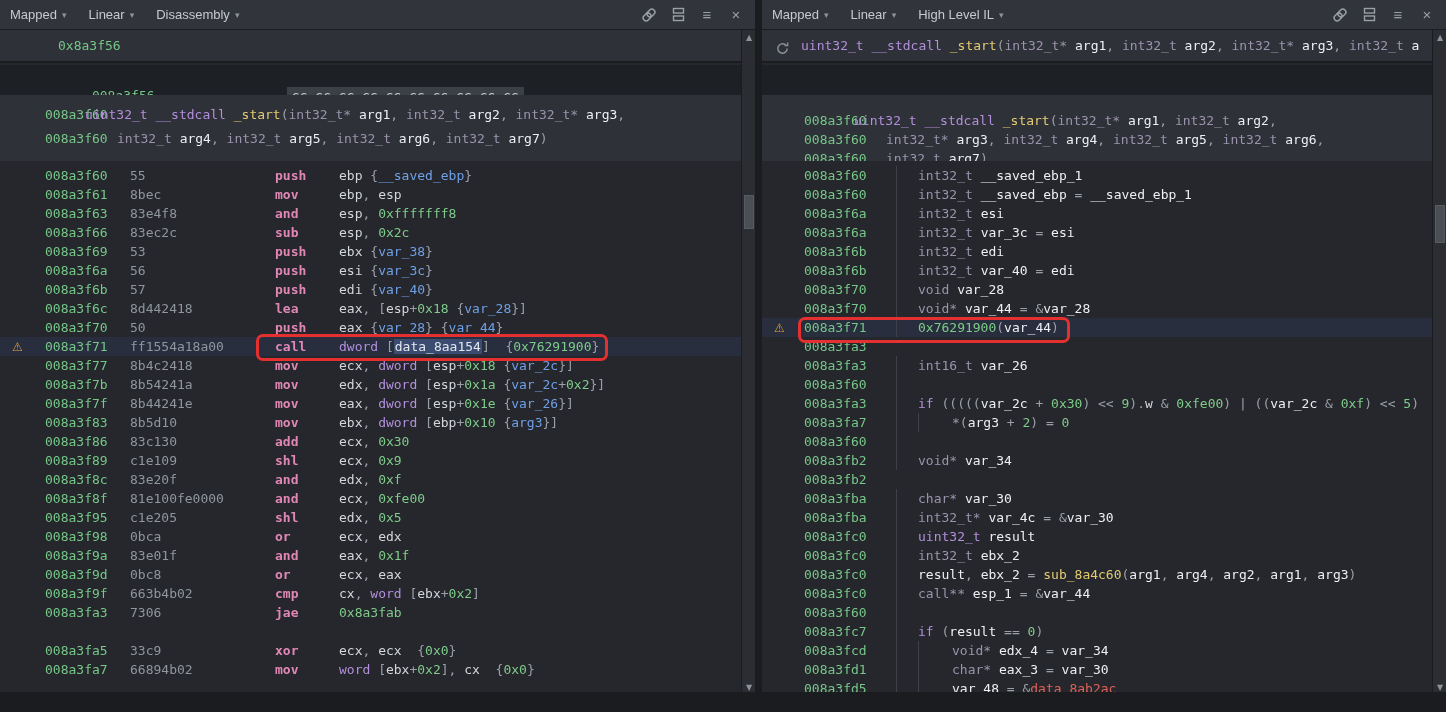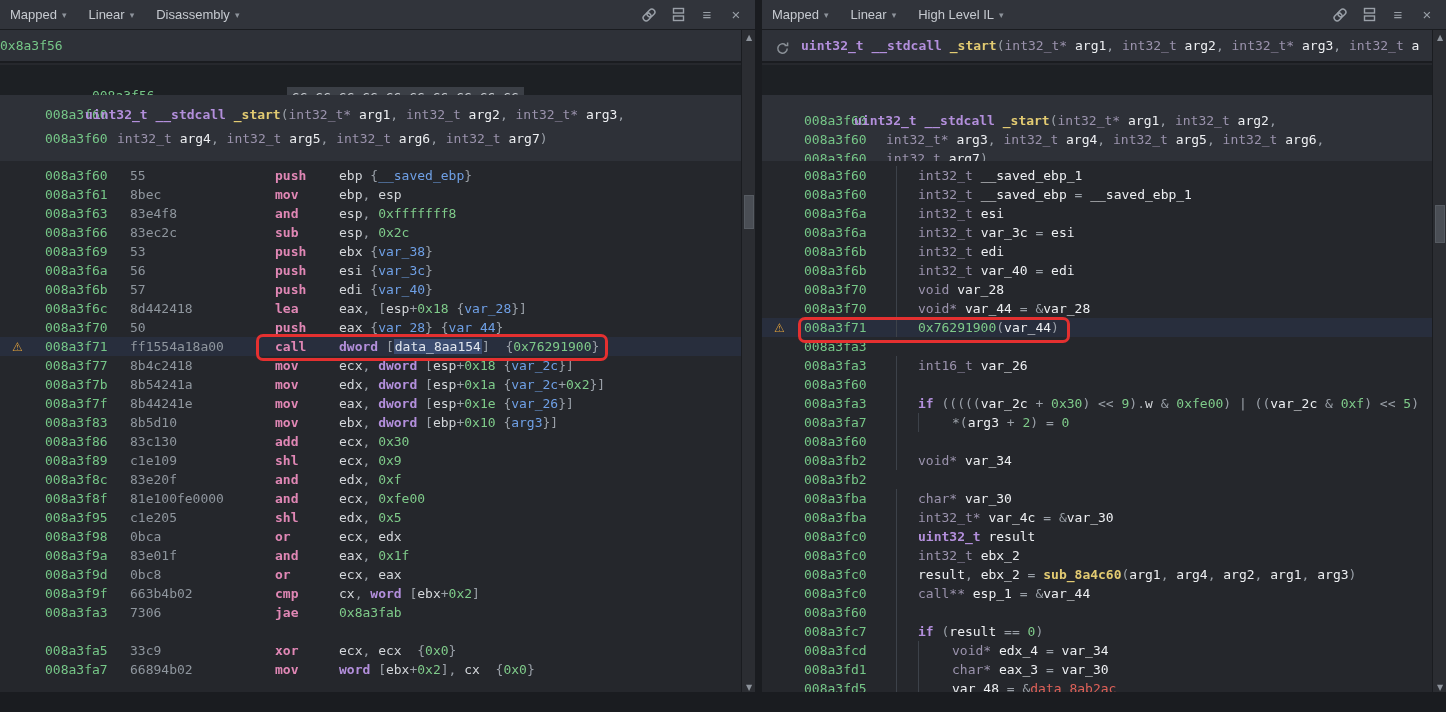--- a/index.html
+++ b/index.html
@@ -23,21 +23,21 @@
     display:flex;align-items:center;padding:0 10px;font-family:"Liberation Sans","DejaVu Sans",sans-serif;
     font-size:13px;color:var(--tbtext);border-bottom:1px solid var(--border-dark)}
   .dd{display:flex;align-items:center;margin-right:22px;cursor:default;white-space:nowrap}
   .caret{font-size:9px;color:#8d939b;margin-left:5px}
   .tb-icons{margin-left:auto;display:flex;align-items:center;gap:11px}
   .tbi{width:18px;height:18px;display:flex;align-items:center;justify-content:center;color:var(--tbicon);font-size:15px}
   .tbi svg{display:block}
   
   .sticky{position:absolute;top:30px;left:0;right:0;height:33px;background:var(--bg-block);
     border-bottom:2px solid var(--border-dark);line-height:31px;font-size:13px;white-space:pre;overflow:hidden}
-  #pane-left .sticky{}
+  #pane-left .sticky{padding-left:58px}
   #pane-right .sticky{padding-left:12px;display:flex;align-items:center}
   .sync{width:17px;height:17px;margin-right:10px;flex:none}
   .ccrow{position:absolute;top:65px;left:0;right:14px;height:30px;background:var(--bg-strip);
     font-size:13px;line-height:16px;padding-top:7px;white-space:pre;overflow:hidden}
   .ccrow .addr{padding-left:45px;color:var(--c-a)}
   .bsel{margin-left:132px;background:#3b3f46;color:#c9cdd2;padding:1px 5px}
   .ascii{margin-left:60px;color:#757c84}
   #pane-right .blankstrip{position:absolute;top:65px;left:0;right:14px;height:30px;background:var(--bg-strip)}
   .sig{position:absolute;top:95px;left:0;right:14px;height:66px;background:var(--bg-block);
     font-size:13px;white-space:pre;overflow:hidden}
@@ -60,22 +60,22 @@
   .addrc{flex:none;width:85px;color:var(--c-a)}
   .addrcR{flex:none;width:92px;color:var(--c-a)}
   .bytesc{flex:none;width:145px;color:var(--c-b)}
   .mnc{flex:none;width:64px;color:var(--c-m);font-weight:bold}
   .opsc{flex:1;overflow:hidden}
   .codeR{flex:1;border-left:1px solid var(--guide);padding-left:21px;overflow:hidden}
   .ig{display:inline-block;width:34px;height:19px;border-left:1px solid var(--guide);vertical-align:top}
   
   .t-a{color:var(--c-a)}
   .t-p{color:var(--c-p)} .t-n{color:var(--c-n)} .t-v{color:var(--c-v)}
-  .t-k{color:var(--c-k);font-weight:bold} .t-d{color:var(--c-d)}
-  .t-f{color:var(--c-f);font-weight:bold} .t-g{color:var(--c-g)}
+  .t-k{color:var(--c-k);font-weight:normal} .t-d{color:var(--c-d)}
+  .t-f{color:var(--c-f);font-weight:normal} .t-g{color:var(--c-g)}
   .t-s{color:var(--c-s)} .t-w{color:var(--c-w);font-weight:normal}
   .t-x{color:var(--selfg);background:var(--selbg);padding:0 1px}
   
   .redbox{position:absolute;border:3px solid var(--annot);border-radius:7px;pointer-events:none;z-index:5}
   #redbox-left{left:256px;top:334px;width:352px;height:27px}
   #redbox-right{left:798px;top:317px;width:272px;height:26px}
   
   .vscroll{position:absolute;top:30px;width:14px;height:664px;background:var(--track);border-left:1px solid var(--border-dark)}
   #vscroll-left{left:741px} #vscroll-right{left:1432px}
   .vthumb{position:absolute;left:2px;width:10px;background:var(--thumb);border:1px solid #565b62}

